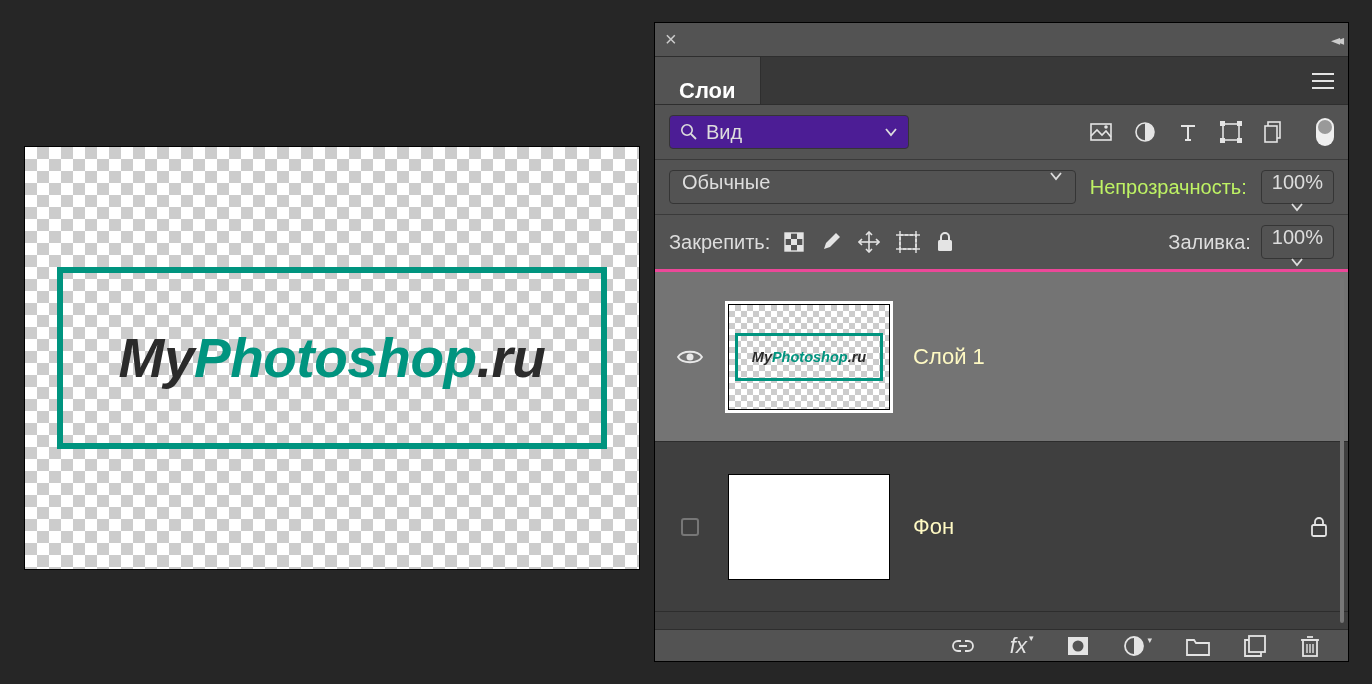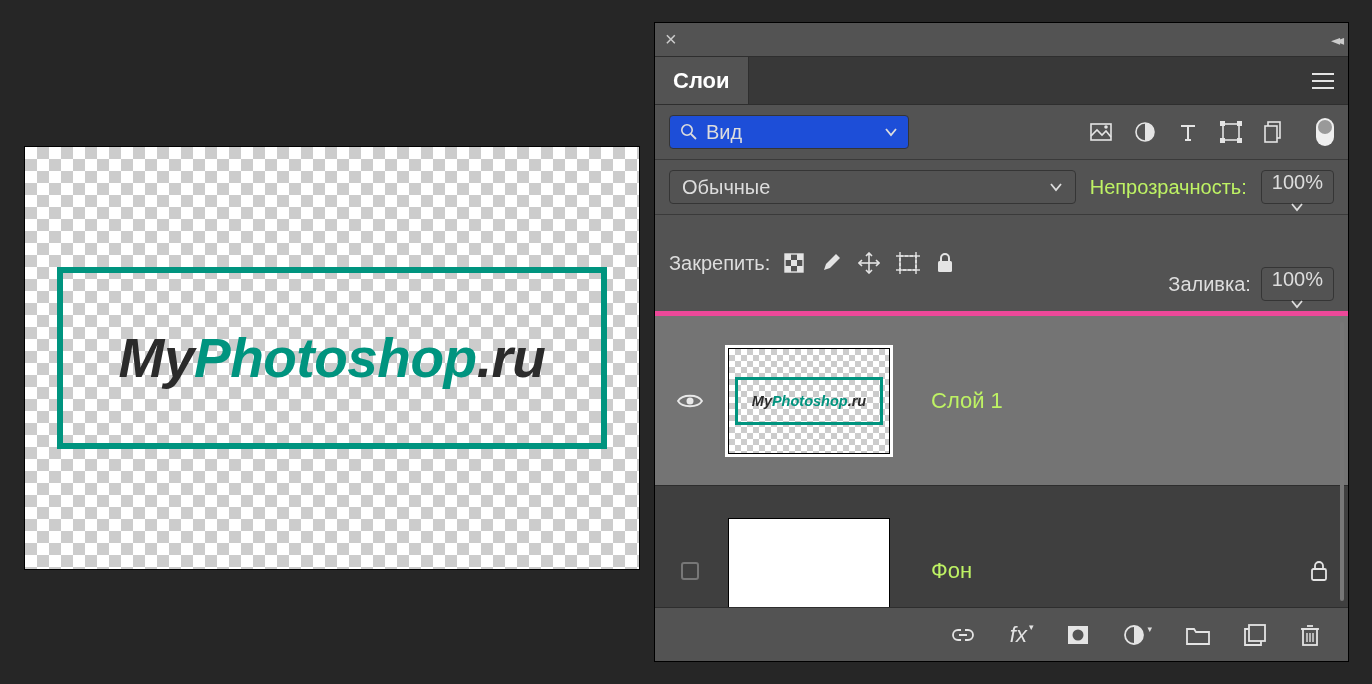--- a/index.html
+++ b/index.html
@@ -78,43 +78,43 @@
   .collapse-btn { font-size: 14px; color: #ccc; letter-spacing: -4px; transform: scaleX(1.3); }
 
   .tabs-row {
     display: flex;
     align-items: stretch;
     height: 48px;
     background: #383838;
     border-bottom: 1px solid #2e2e2e;
   }
   .tab {
-    padding: 0 18px;
-    display: flex; align-items: center;
+    padding: 0 24px;
+    display: flex; align-items: flex-end;
     color: #bbb;
     font-size: 22px;
     background: #383838;
     border-right: 1px solid #2e2e2e;
   }
   .tab.active { background: #535353; color: #fff; font-weight: 600; }
   .tabs-right { margin-left: auto; padding-right: 14px; display:flex; align-items:center;}
   .hamburger svg { width: 22px; height: 18px; }
 
   .search-row {
     display: flex;
     align-items: center;
     padding: 10px 14px;
     gap: 14px;
     border-bottom: 1px solid #3a3a3a;
   }
   .search-box {
     display: flex;
     align-items: center;
     gap: 8px;
-    background: #1d4ed8;
+    background: #4c1d95;
     border: 1px solid #353535;
     border-radius: 4px;
     padding: 4px 10px;
     width: 240px;
     height: 34px;
     color: #ddd;
   }
   .search-box .chev { margin-left: auto; }
   .filter-icons {
     margin-left: auto;
@@ -136,21 +136,21 @@
 
   .blend-row {
     display: flex;
     align-items: center;
     padding: 10px 14px;
     gap: 14px;
     border-bottom: 1px solid #3a3a3a;
   }
   .blend-select {
     flex: 1 1 auto;
-    display:flex; align-items:center; justify-content:space-between;
+    display:flex; align-items:flex-start; justify-content:space-between;
     border: 1px solid #353535;
     border-radius: 4px;
     height: 34px;
     padding: 0 12px;
     background:#535353;
   }
   .opacity-label { color:#bef264; }
   .pct-box {
     display:flex; align-items:center;
     border: 1px solid #353535;
@@ -158,26 +158,26 @@
     height: 34px;
     padding: 0 10px;
     gap:8px;
     flex-direction:column;
   }
 
   .lock-row {
     display:flex;
     align-items:center;
     padding: 10px 14px;
-    border-bottom: 5px solid #ec4899;
+    border-bottom: 3px solid #ec4899;
     gap: 14px;
     justify-content: flex-end;
   }
   .lock-icons { display:flex; gap:16px; align-items:center;}
-  .fill-group { margin-left:auto; display:flex; align-items:center; gap:10px;margin-top:42px;}
+  .fill-group { margin-left:auto; display:flex; align-items:center; gap:10px;}
 
   
   .layers-list { flex:1; background:#3f3f3f; overflow:hidden; position:relative; }
   .layer-item {
     display:flex;
     align-items:center;
     height: 170px;
     border-bottom: 1px solid #2d2d2d;
     padding: 0 20px;
     gap: 24px;
@@ -202,29 +202,29 @@
     background-color:#fff;
   }
   .thumb.selected-outline { box-shadow: 0 0 0 1px #000, 0 0 0 4px #fff; }
   .thumb .mini-frame {
     position:absolute;
     left:6px; right:6px; top:28px; bottom:28px;
     border: 3px solid #00947f;
     display:flex; align-items:center; justify-content:center;
     font-style: italic; font-weight:700; font-size:14.5px; white-space:nowrap;
   }
-  .layer-name { color:#bef264; font-size:22px;margin-left:18px; }
+  .layer-name { color:#fef9c3; font-size:22px; }
   .lock-col { margin-left:auto; color:#e0e0e0;}
 
   .layer-item.bg .vis-col .vis-off {
     width:18px;height:18px;border:2px solid #777;border-radius:3px;
   }
 
   .panel-footer{
-    height: 54px;
+    height: 32px;
     background:#535353;
     border-top:1px solid #2e2e2e;
     display:flex; align-items:center; justify-content:flex-end;
     gap:34px;
     padding: 0 28px;
   }
   .scrollbar {
     position:absolute; right:4px; top:6px; bottom:6px; width:4px;
     background:#777; border-radius:3px;
   }

